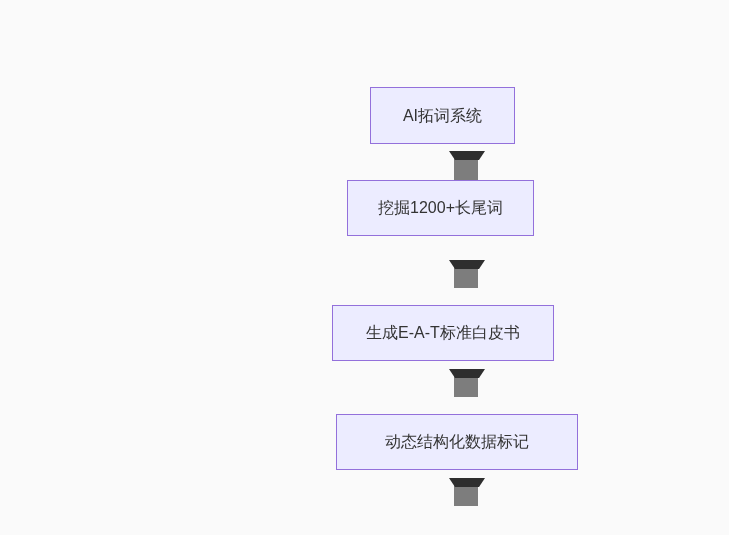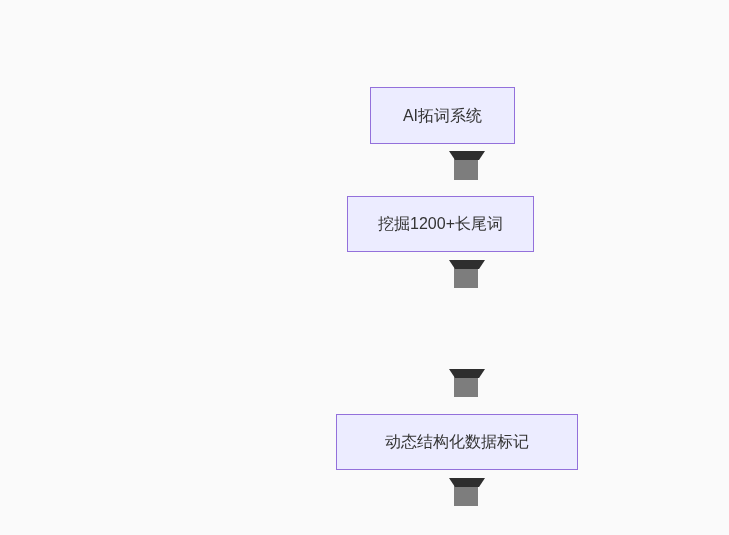--- a/index.html
+++ b/index.html
@@ -21,21 +21,21 @@
     align-items: center;
     justify-content: center;
   }
   .node-label {
     color: #333333;
     font-size: 16px;
     line-height: 1.2;
     white-space: nowrap;
   }
   .node1 { left: 298px; top: 15px;  width: 145px; height: 57px; }
-  .node2 { left: 275px; top: 124px; width: 187px; height: 56px; }
+  .node2 { left: 275px; top: 108px; width: 187px; height: 56px; }
   .node3 { left: 260px; top: 233px; width: 222px; height: 56px; }
   .node4 { left: 264px; top: 342px; width: 242px; height: 56px; }
   .node5 { left: 253px; top: 451px; width: 235px; height: 56px; }
   .edge {
     position: absolute;
     left: 364px;
     width: 13px;
   }
   .edge1 { top: 72px;  height: 52px; }
   .edge2 { top: 180px; height: 53px; }
@@ -75,20 +75,23 @@
 
   <div class="node node2">
     <span class="node-label">挖掘1200+长尾词</span>
   </div>
 
   <div class="edge edge2">
     <div class="edge-line"></div>
     <div class="edge-head"></div>
   </div>
 
+  <div class="node node3">
+    <span class="node-label">生成E-A-T标准白皮书</span>
+  </div>
 
   <div class="edge edge3">
     <div class="edge-line"></div>
     <div class="edge-head"></div>
   </div>
 
   <div class="node node4">
     <span class="node-label">动态结构化数据标记</span>
   </div>
 

